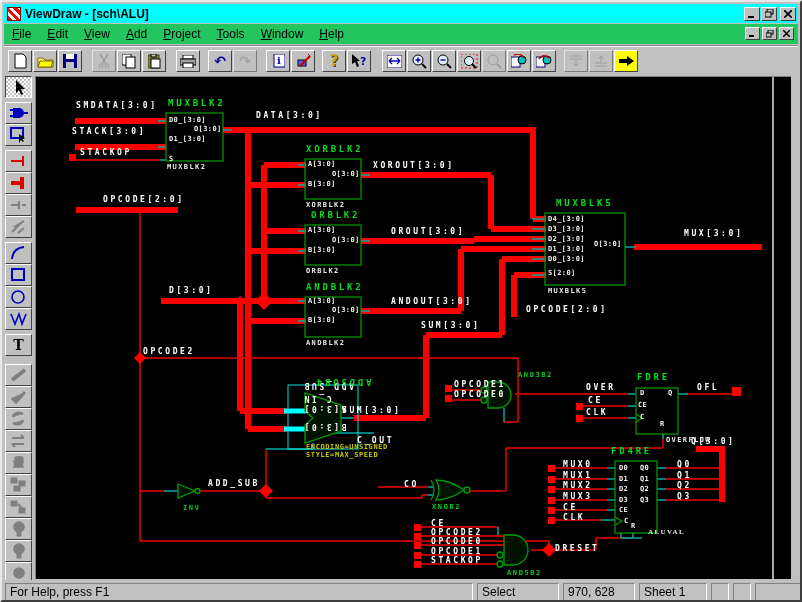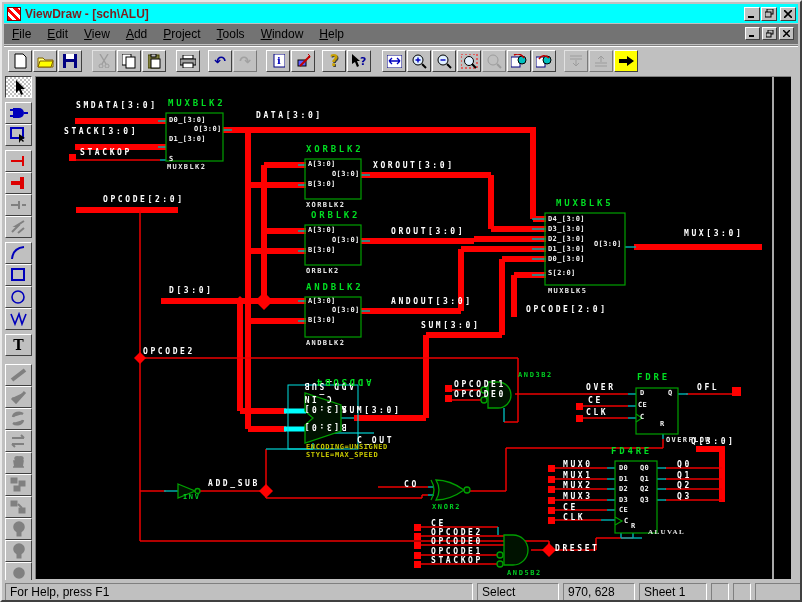--- a/index.html
+++ b/index.html
@@ -7,28 +7,28 @@
   #win{position:relative;width:802px;height:602px;background:#c0c0c0;
        border-top:2px solid #e8e8e8;border-left:2px solid #e8e8e8;
        border-right:2px solid #404040;border-bottom:2px solid #404040;
        font-family:"Liberation Sans",sans-serif;overflow:hidden;}
   
   #titlebar{position:absolute;left:2px;top:2px;width:794px;height:19px;background:#00ffff;
             display:flex;align-items:center;padding:0 2px;}
   #appicon{width:14px;height:14px;margin:0 4px 0 1px;
            background:repeating-linear-gradient(45deg,#ff0000 0 3px,#ffffff 3px 6px);
            border:1px solid #700;}
-  #titletext{font-size:12px;font-weight:bold;color:#7f1d1d;flex:1;}
+  #titletext{font-size:12px;font-weight:bold;color:#000000;flex:1;}
   .wbtn{width:16px;height:14px;background:#c0c0c0;border-top:1px solid #fff;border-left:1px solid #fff;
         border-right:1px solid #404040;border-bottom:1px solid #404040;margin-left:1px;
         display:flex;align-items:center;justify-content:center;}
   .wbtn svg{display:block;}
   #closebtn{margin-left:3px;}
   
-  #menubar{position:absolute;left:2px;top:22px;width:794px;height:20px;background:#737373;
+  #menubar{position:absolute;left:2px;top:22px;width:794px;height:20px;background:#22c55e;
            display:flex;align-items:center;font-size:12px;color:#000;}
   .menuitem{padding:2px 8px;cursor:default;}
   .menuitem::first-letter{text-decoration:underline;}
   #mdibtns{position:absolute;right:4px;top:3px;display:flex;}
   .mdibtn{width:15px;height:13px;background:#c0c0c0;border-top:1px solid #fff;border-left:1px solid #fff;
           border-right:1px solid #404040;border-bottom:1px solid #404040;margin-left:2px;
           display:flex;align-items:center;justify-content:center;}
   
   #toolbar{position:absolute;left:2px;top:43px;width:794px;height:29px;background:#c0c0c0;
            border-top:1px solid #808080;box-shadow:inset 0 1px 0 #fff;}
@@ -577,21 +577,21 @@
       <g fill="#ff0000">
         <polygon points="228,215 237,224 228,233 219,224"></polygon>
         <polygon points="204,219 209,224 204,229 199,224"></polygon>
         <polygon points="104,275 110,281 104,287 98,281"></polygon>
         <polygon points="230,407 237,414 230,421 223,414"></polygon>
         <polygon points="513,466 520,473 513,480 506,473"></polygon>
       </g>
     </svg>
     <div id="labels">
         <span class="lb n" style="left: 40px; top: 25px;">SMDATA[3:0]</span>
-        <span class="lb n" style="left: 28px; top: 51px;">STACK[3:0]</span>
+        <span class="lb n" style="left: 36px; top: 51px;">STACK[3:0]</span>
         <span class="lb n" style="left: 44px; top: 72px;">STACKOP</span>
         <span class="lb n" style="left: 220px; top: 35px;">DATA[3:0]</span>
         <span class="lb n" style="left: 67px; top: 119px;">OPCODE[2:0]</span>
         <span class="lb n" style="left: 337px; top: 85px;">XOROUT[3:0]</span>
         <span class="lb n" style="left: 355px; top: 151px;">OROUT[3:0]</span>
         <span class="lb n" style="left: 355px; top: 221px;">ANDOUT[3:0]</span>
         <span class="lb n" style="left: 133px; top: 210px;">D[3:0]</span>
         <span class="lb n" style="left: 385px; top: 245px;">SUM[3:0]</span>
         <span class="lb n" style="left: 648px; top: 153px;">MUX[3:0]</span>
         <span class="lb n" style="left: 490px; top: 229px;">OPCODE[2:0]</span>
@@ -631,21 +631,21 @@
         <span class="lb f" style="left: 266px; top: 345px;">B[3:0]</span>
         <span class="lb t" style="left: 132px; top: 22px;">MUXBLK2</span>
         <span class="lb t" style="left: 270px; top: 68px;">XORBLK2</span>
         <span class="lb t" style="left: 275px; top: 134px;">ORBLK2</span>
         <span class="lb t" style="left: 270px; top: 206px;">ANDBLK2</span>
         <span class="lb t" style="left: 520px; top: 122px;">MUXBLK5</span>
         <span class="lb tf" style="left: 278px; top: 300px;">ADDSUB4</span>
         <span class="lb g" style="left: 482px; top: 295px;">AND3B2</span>
         <span class="lb t" style="left: 601px; top: 296px;">FDRE</span>
         <span class="lb t" style="left: 575px; top: 370px;">FD4RE</span>
-        <span class="lb g" style="left: 147px; top: 417px;">INV</span>
+        <span class="lb g" style="left: 147px; top: 428px;">INV</span>
         <span class="lb g" style="left: 396px; top: 427px;">XNOR2</span>
         <span class="lb g" style="left: 471px; top: 493px;">AND5B2</span>
         <span class="lb m" style="left: 131px; top: 87px;">MUXBLK2</span>
         <span class="lb m" style="left: 270px; top: 125px;">XORBLK2</span>
         <span class="lb m" style="left: 270px; top: 191px;">ORBLK2</span>
         <span class="lb m" style="left: 270px; top: 263px;">ANDBLK2</span>
         <span class="lb m" style="left: 512px; top: 211px;">MUXBLK5</span>
         <span class="lb p" style="left: 133px; top: 40px;">D0_[3:0]</span>
         <span class="lb p" style="left: 158px; top: 49px;">O[3:0]</span>
         <span class="lb p" style="left: 133px; top: 59px;">D1_[3:0]</span>

